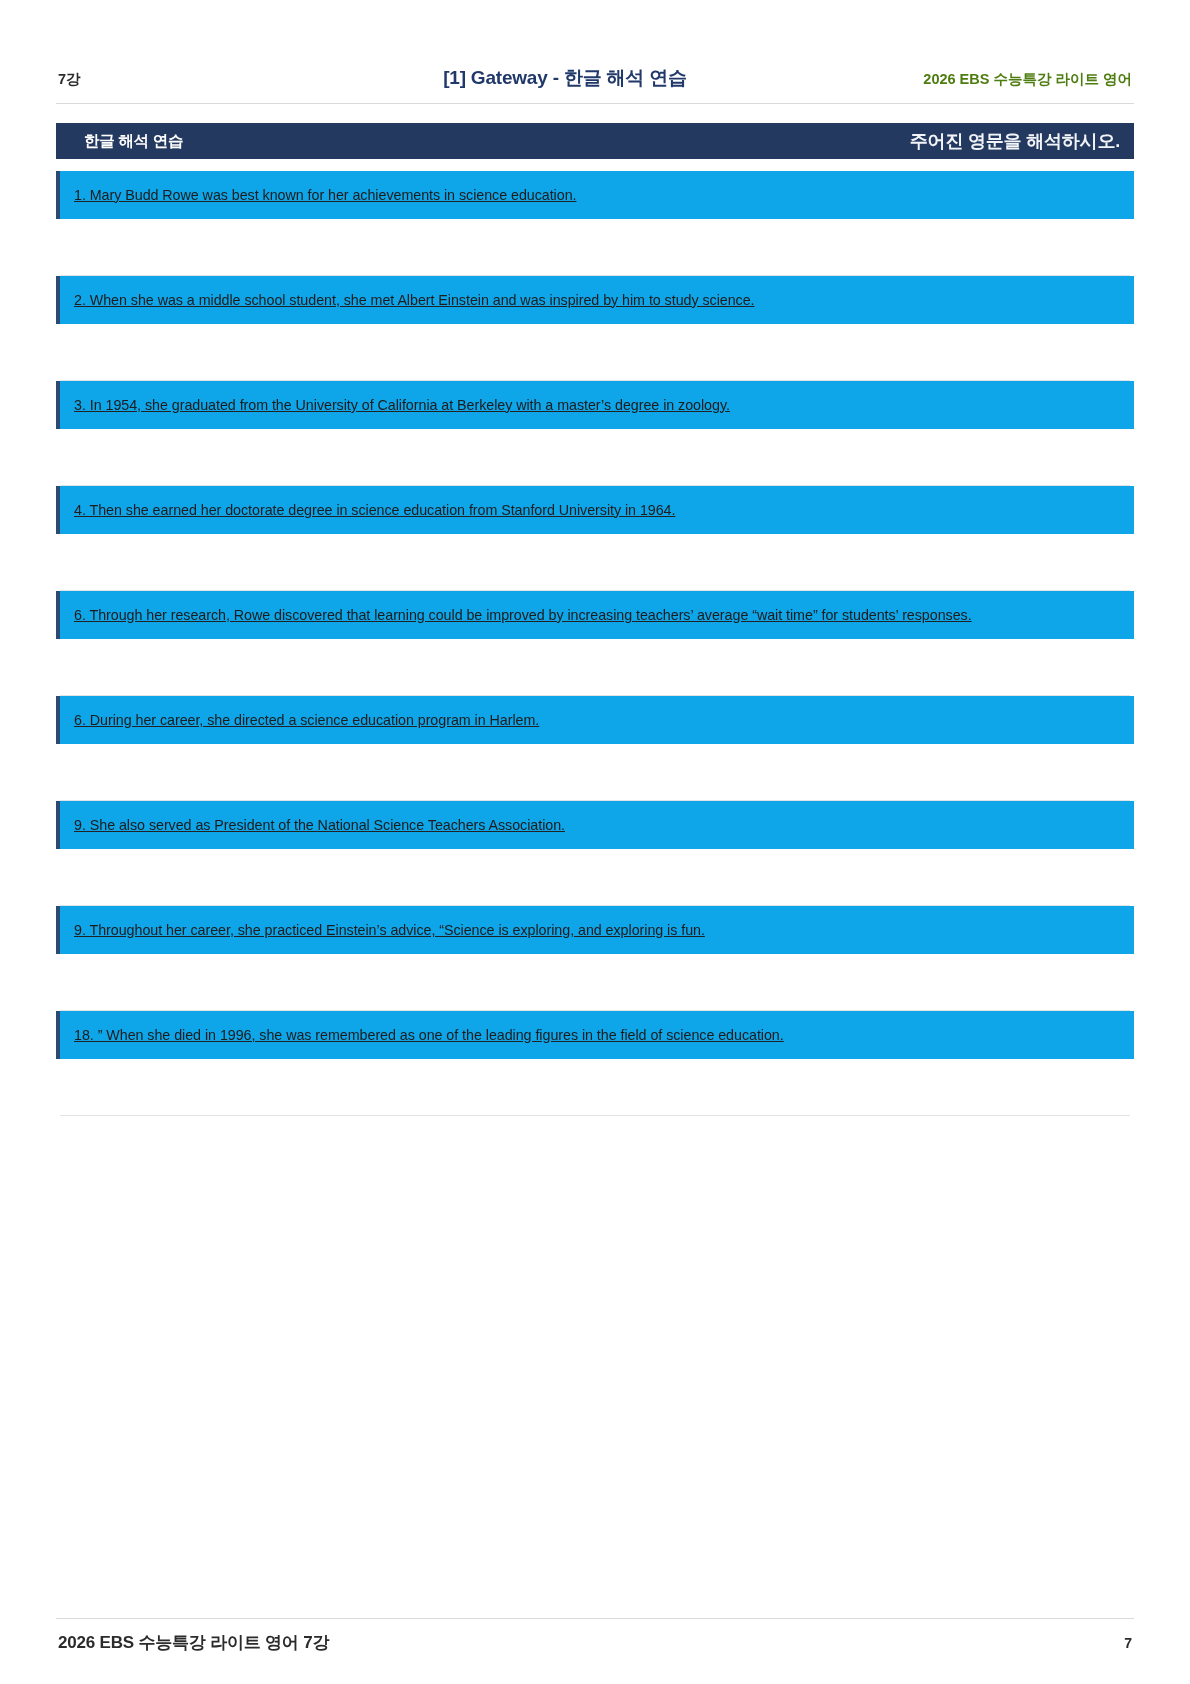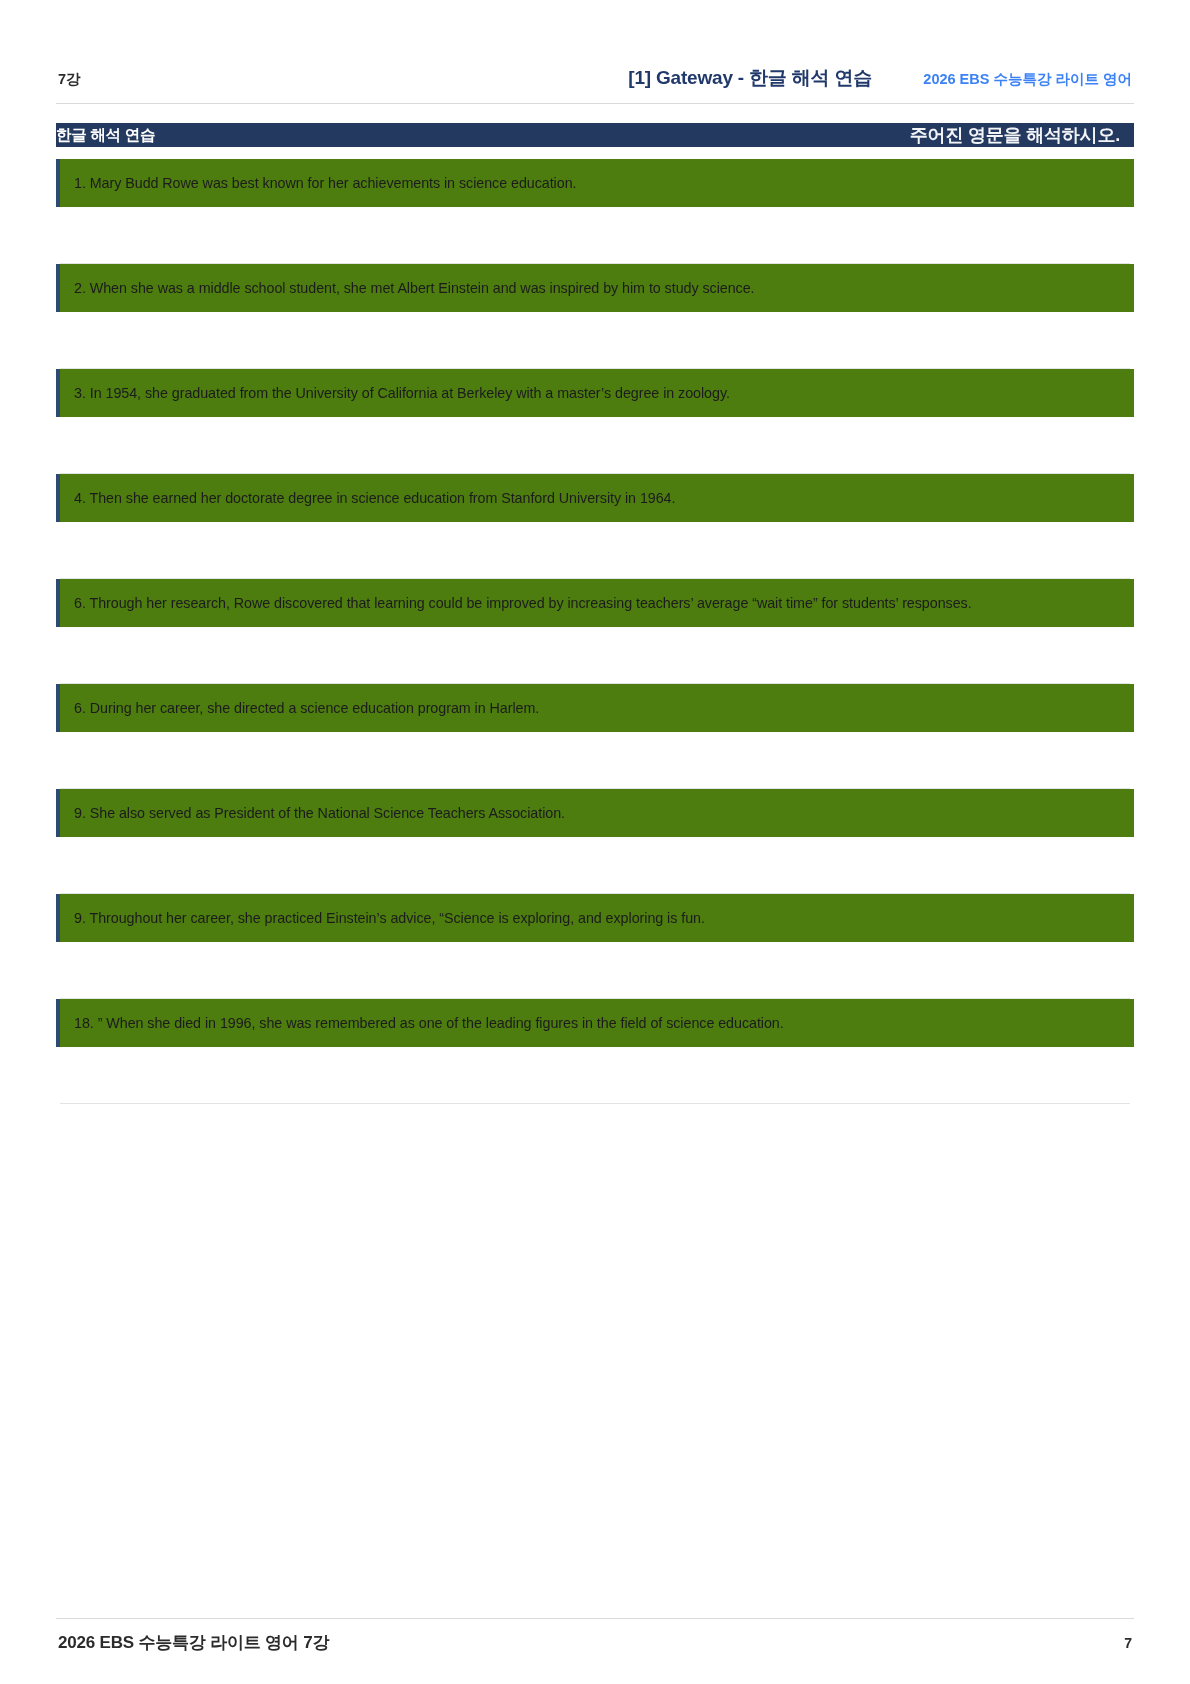--- a/index.html
+++ b/index.html
@@ -35,44 +35,44 @@
   .doc-header .left {
     font-size: 14.5px;
     font-weight: 700;
     color: #2b2b2b;
     flex: 0 0 200px;
   }
   .doc-header .center {
     font-size: 19px;
     font-weight: 700;
     color: #20396a;
-    text-align: right;
+    text-align: center;
     flex: 1 1 auto;
     letter-spacing: -0.2px;
     margin-top: 7px;
   }
   .doc-header .right {
     font-size: 14.5px;
     font-weight: 700;
-    color: #3b82f6;
+    color: #4d7c0f;
     text-align: right;
     flex: 0 0 260px;
     margin-top: 24px;
   }
 
   
   .section-bar {
     margin-top: 19px;
     background: #24395f;
     color: #ffffff;
-    height: 24px;
+    height: 36px;
     display: flex;
     align-items: center;
     justify-content: space-between;
-    padding: 0 14px 0 0;
+    padding: 0 14px 0 28px;
   }
   .section-bar .sec-title {
     font-size: 15.5px;
     font-weight: 700;
     letter-spacing: -0.3px;
   }
   .section-bar .sec-hint {
     font-size: 18px;
     font-weight: 700;
     letter-spacing: -0.2px;
@@ -80,26 +80,27 @@
   }
 
   
   .items {
     margin-top: 12px;
   }
   .item {
     position: relative;
   }
   .item-box {
-    background: #4d7c0f;
+    background: #0ea5e9;
     border-left: 4px solid #2c4a72;
     min-height: 48px;
     display: flex;
     align-items: center;
     padding: 8px 14px 8px 14px;
+    text-decoration: underline;
   }
   .item-text {
     font-size: 14.3px;
     line-height: 1.45;
     color: #1c1c1c;
     letter-spacing: -0.05px;
   }
   .answer-space {
     height: 56px;
     background: #ffffff;

